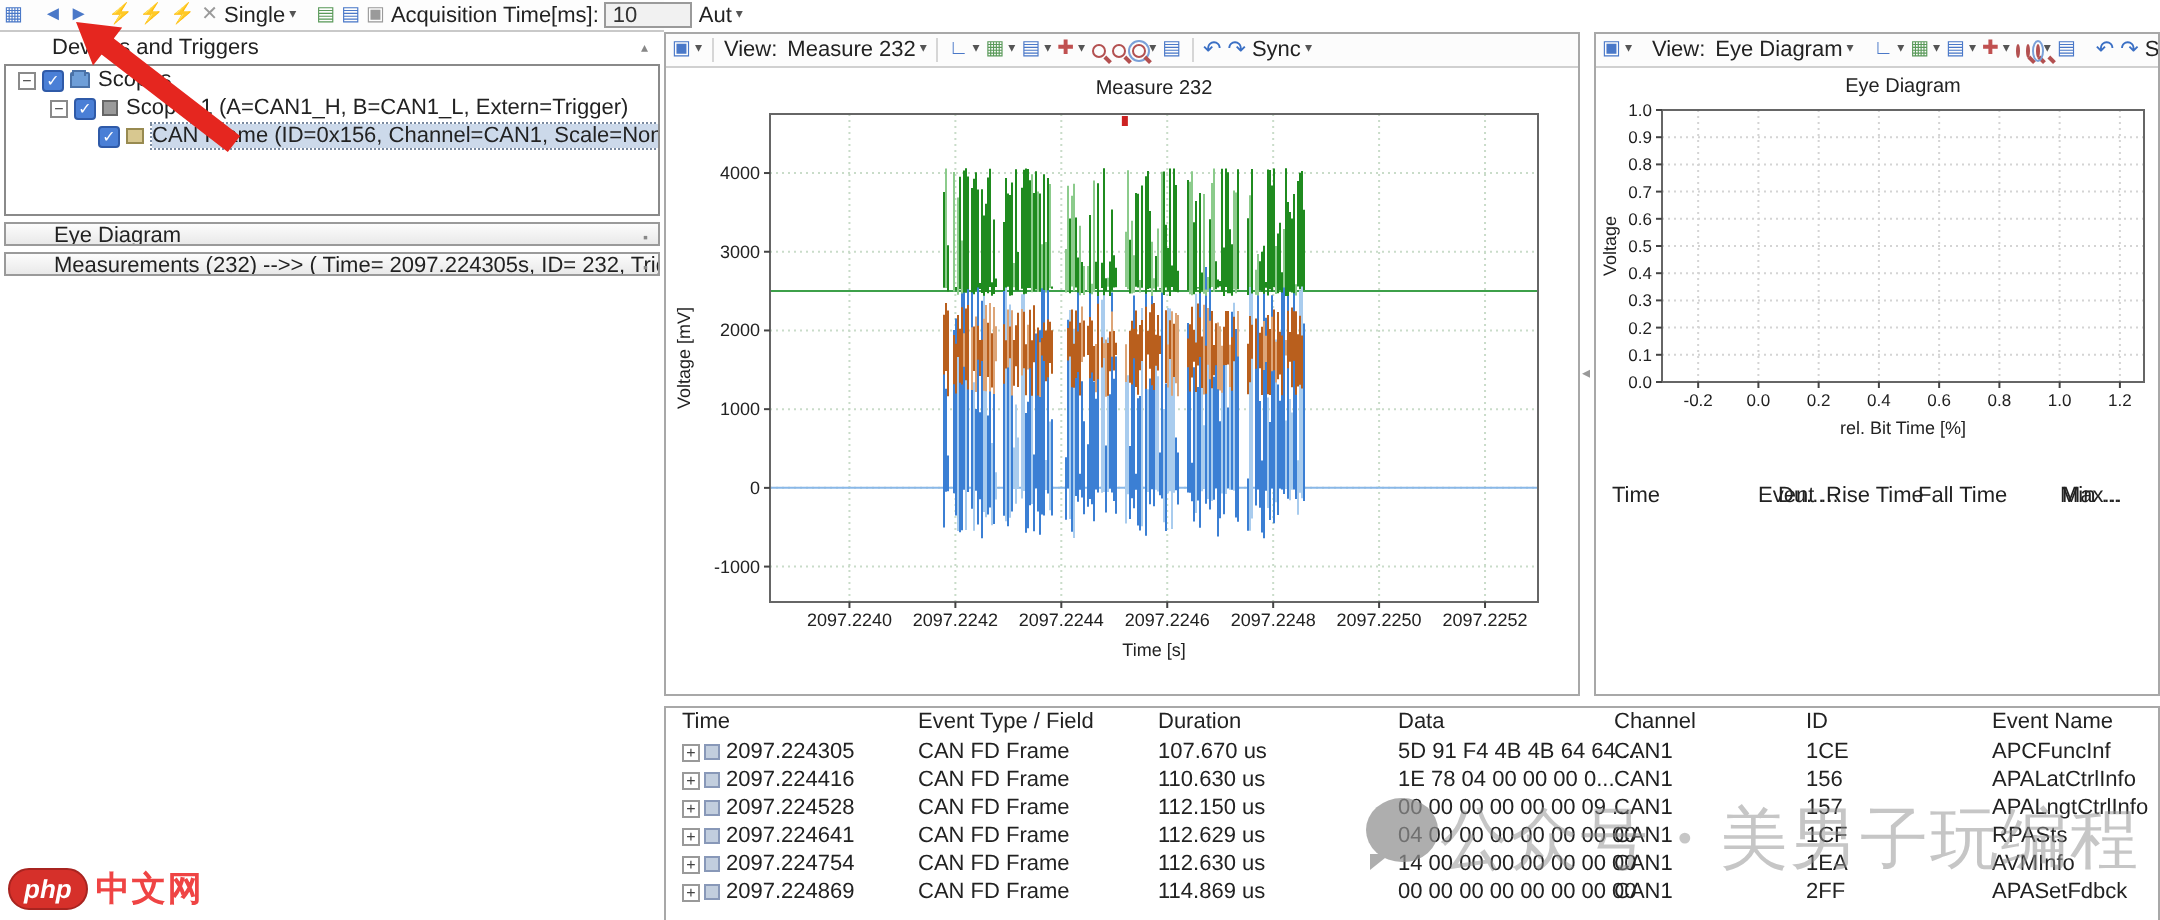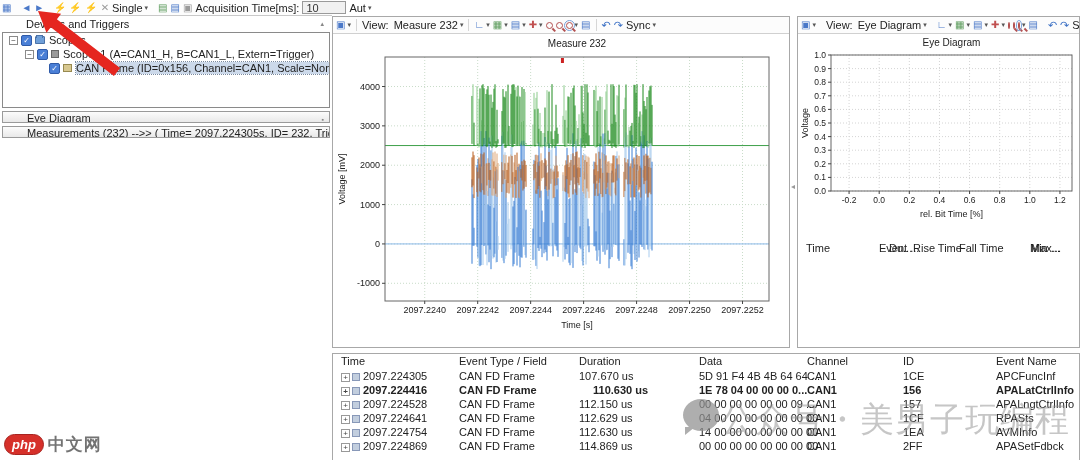--- a/index.html
+++ b/index.html
@@ -67,40 +67,40 @@
   #eye-results-header { position:absolute; left:0; top:224px; right:0; height:15px; }
   #eye-results-header span { position:absolute; top:1px; white-space:nowrap; color:#222; }
   .sash-mark { position:absolute; font-size:8px; color:#999; }
 
   
   #bottom-table { position:absolute; left:332px; top:353px; width:748px; height:107px; border:1px solid #a8a8a8;
     border-bottom:none; background:#fff; overflow:hidden; }
   .bt-row { position:relative; height:14px; white-space:nowrap; }
   .bt-row.header { height:15px; color:#222; }
   .bt-cell { position:absolute; top:1px; white-space:nowrap; }
-  .bt-row.bold .bt-cell { font-weight:bold; }
+  .bt-row.bold .bt-cell { font-weight:normal; }
   .row-expander { display:inline-block; width:9px; height:9px; border:1px solid #999; background:#fff;
     font-size:8px; line-height:7px; text-align:center; color:#444; vertical-align:middle; margin-right:2px; }
   .row-doc { display:inline-block; width:8px; height:8px; background:#c2cede; border:1px solid #8898b8; vertical-align:middle; margin-right:3px; }
 
   
   #red-arrow { position:absolute; left:28px; top:6px; z-index:60; pointer-events:none; }
   #wm-layer { position:absolute; inset:0; pointer-events:none; z-index:50; }
   #wm-bubble { position:absolute; left:683px; top:399px; width:36px; height:32px; background:#8f8f8f;
     border-radius:50% 50% 48% 50%; opacity:.72; }
   #wm-bubble::after { content:""; position:absolute; left:2px; bottom:-4px; width:0; height:0;
     border-left:10px solid #8f8f8f; border-bottom:8px solid transparent; }
   #wm-big { position:absolute; left:720px; top:397px; font-size:34px; letter-spacing:1px;
     color:rgba(145,145,145,0.52); white-space:nowrap; }
   #wm-csdn { position:absolute; left:849px; top:428px; font-size:19px;
     color:rgba(160,160,160,0.55); white-space:nowrap; }
   #php-logo { position:absolute; left:4px; top:433px; display:flex; align-items:center; gap:4px; z-index:55; }
   #php-badge { background:#d6302a; color:#fff; font-style:italic; font-weight:bold; font-size:13px;
     padding:2px 7px; border-radius:12px; border:1px solid #a82420; }
-  #php-site { font-weight:bold; font-size:17px; color:#737373; letter-spacing:1px;font-family:Liberation Serif, serif; }
+  #php-site { font-weight:bold; font-size:17px; color:#ef4444; letter-spacing:1px;font-family:Liberation Serif, serif; }
 </style>
 </head>
 <body>
 
 <div id="app">
 
   <div id="main-toolbar">
     <span class="ic blue">▦</span>
     <span class="sep"></span>
     <span class="ic blue">◄</span>
@@ -802,21 +802,21 @@
         <span class="bt-cell" style="left: 126px;">CAN FD Frame</span>
         <span class="bt-cell" style="left: 246px;">107.670 us</span>
         <span class="bt-cell" style="left: 366px;">5D 91 F4 4B 4B 64 64 ...</span>
         <span class="bt-cell" style="left: 474px;">CAN1</span>
         <span class="bt-cell" style="left: 570px;">1CE</span>
         <span class="bt-cell" style="left: 663px;">APCFuncInf</span>
       </div>
       <div class="bt-row bold">
         <span class="bt-cell" style="left: 8px;"><span class="row-expander">+</span><span class="row-doc"></span>2097.224416</span>
         <span class="bt-cell" style="left: 126px;">CAN FD Frame</span>
-        <span class="bt-cell" style="left: 260px;">110.630 us</span>
+        <span class="bt-cell" style="left: 246px;">110.630 us</span>
         <span class="bt-cell" style="left: 366px;">1E 78 04 00 00 00 0...</span>
         <span class="bt-cell" style="left: 474px;">CAN1</span>
         <span class="bt-cell" style="left: 570px;">156</span>
         <span class="bt-cell" style="left: 663px;">APALatCtrlInfo</span>
       </div>
       <div class="bt-row">
         <span class="bt-cell" style="left: 8px;"><span class="row-expander">+</span><span class="row-doc"></span>2097.224528</span>
         <span class="bt-cell" style="left: 126px;">CAN FD Frame</span>
         <span class="bt-cell" style="left: 246px;">112.150 us</span>
         <span class="bt-cell" style="left: 366px;">00 00 00 00 00 00 09 ...</span>

